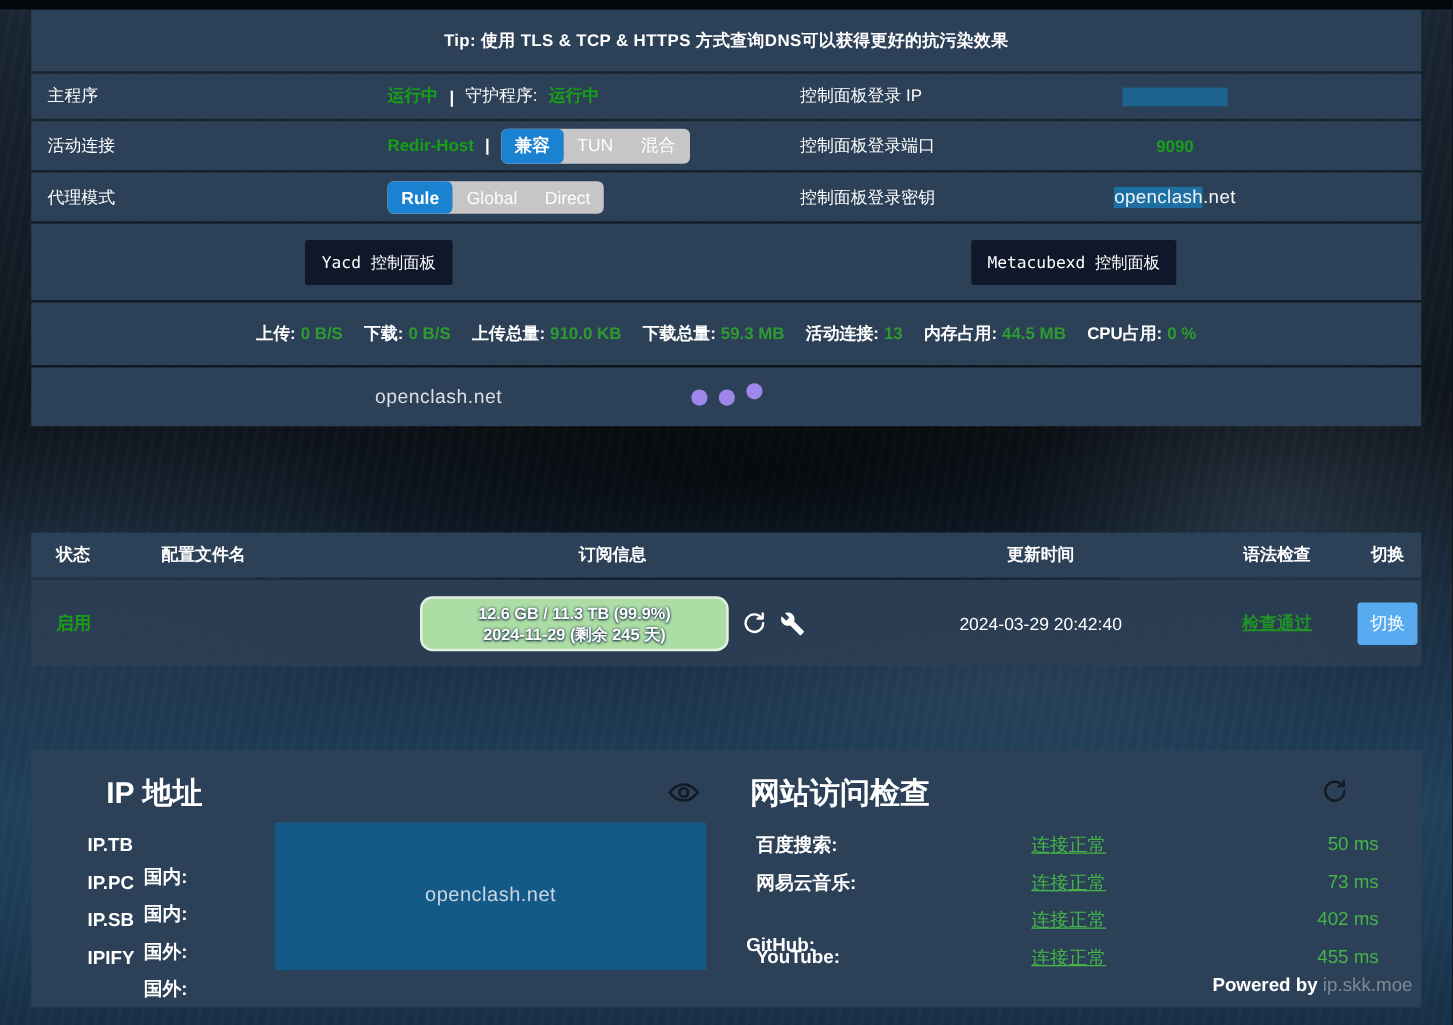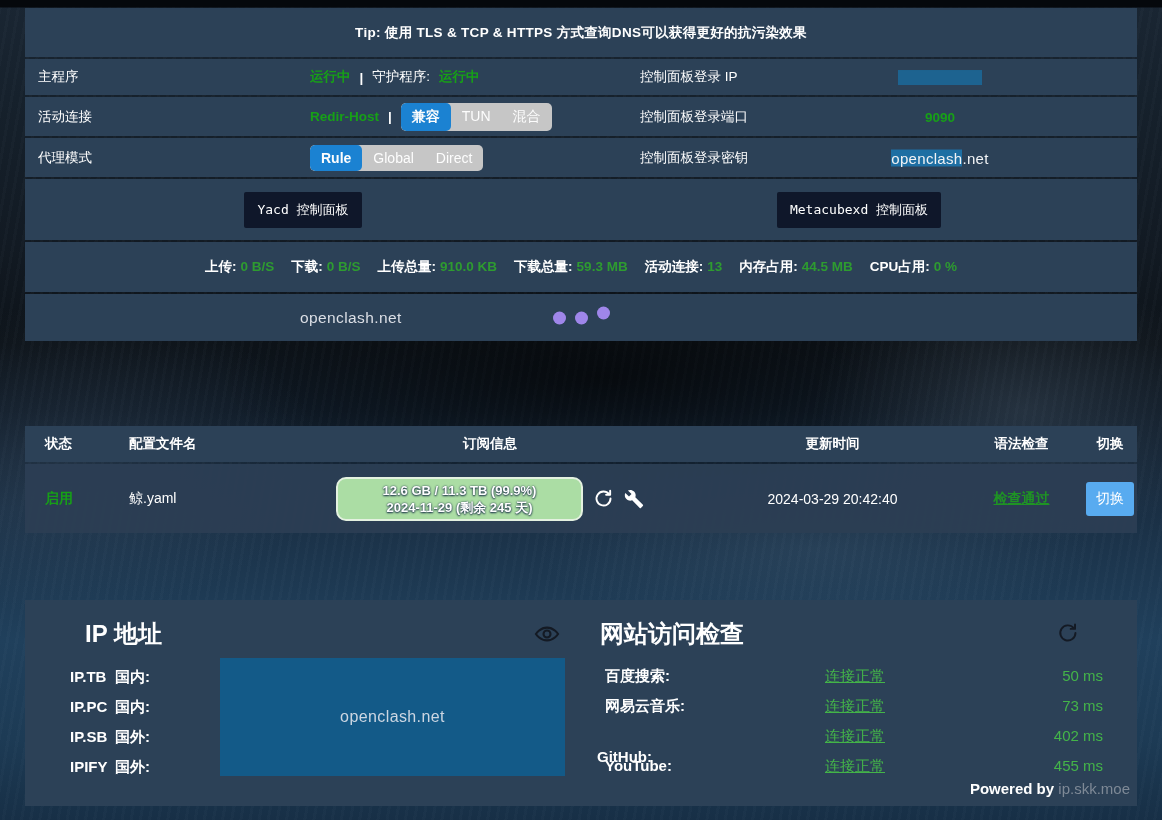--- a/index.html
+++ b/index.html
@@ -58,21 +58,21 @@
   .subpill{background:#abdda4;border:2px solid #e4f1e0;border-radius:10px;
     width:243px;padding:3px 0;text-align:center;color:#fff;font-size:13px;font-weight:bold;line-height:17px;
     text-shadow:0 1px 2px rgba(15,35,65,.95),0 0 2px rgba(15,35,65,.8);cursor:pointer;}
   .rowicon{cursor:pointer;display:flex;align-items:center;}
   .synlink{color:#1f9424;font-weight:bold;text-decoration:underline;cursor:pointer;font-size:14px;}
   .switchbtn{background:#58abf0;color:#fff;border:none;border-radius:3px;
     font-size:14px;padding:8px 10px;cursor:pointer;}
   .bottom{top:600px;height:206px;}
   .bigtitle{position:absolute;font-size:24px;font-weight:bold;color:#fff;}
   .ipname{position:absolute;font-size:15px;font-weight:bold;}
-  .ipscope{position:absolute;font-size:15px;font-weight:bold;}
+  .ipscope{position:absolute;font-size:15px;font-weight:bold;margin-top:24px;}
   .ipbox{position:absolute;left:195px;top:58px;width:345px;height:118px;background:#135a88;
     display:flex;align-items:center;justify-content:center;color:#ccd6e2;font-size:16px;letter-spacing:.4px;}
   .sitelabel{position:absolute;font-size:15px;font-weight:bold;}
   .sitestatus{position:absolute;left:800px;font-size:15px;color:#44b449;text-decoration:underline;cursor:pointer;}
   .sitems{position:absolute;right:34px;font-size:15px;color:#44b449;}
   .powered{position:absolute;right:7px;top:180px;font-size:15px;color:#fff;font-weight:bold;}
   .powered .pblink{color:#7e8996;font-weight:normal;}
   .iconbtn{position:absolute;cursor:pointer;}
 </style>
 </head>
@@ -156,21 +156,20 @@
     <span class="tc c1">状态</span>
     <span class="tc c2">配置文件名</span>
     <span class="tc c3">订阅信息</span>
     <span class="tc c4">更新时间</span>
     <span class="tc c5">语法检查</span>
     <span class="tc c6">切换</span>
   </div>
 
   <div class="panel trow">
     <span class="tc c1 green">启用</span>
-    <span class="tc c2">鲸.yaml</span>
     <span class="tc c3">
       <span class="subpill">
         <span>12.6 GB / 11.3 TB (99.9%)</span><br>
         <span>2024-11-29 (剩余 245 天)</span>
       </span>
       <span class="rowicon">
         <svg width="21" height="21" viewBox="0 0 24 24">
             <path d="M18.4 7.2A8 8 0 1 0 20 12" fill="none" stroke="#fff" stroke-width="2.2" stroke-linecap="round"></path>
             <path d="M19.6 3.2v4.6h-4.6" fill="none" stroke="#fff" stroke-width="2.2" stroke-linecap="round" stroke-linejoin="round"></path>
           </svg>

